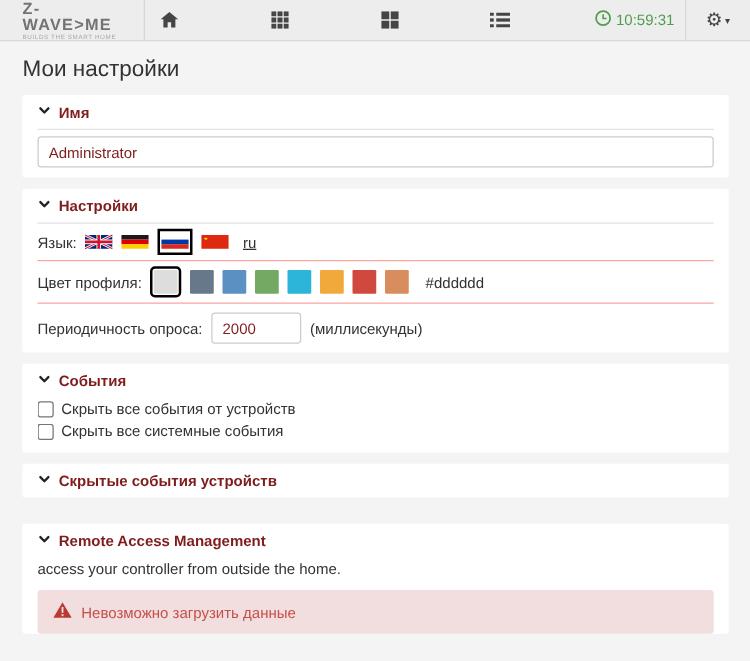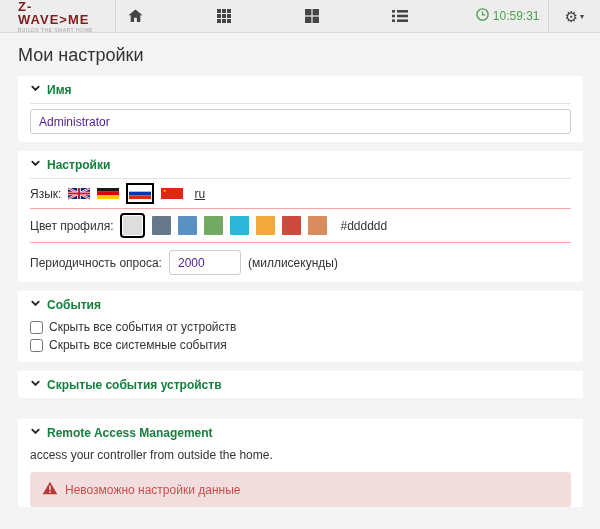--- a/index.html
+++ b/index.html
@@ -18,21 +18,21 @@
     border-bottom: 1px solid #d9d9d9;
     display: flex;
     align-items: stretch;
   }
   .brand {
     display: flex; flex-direction: column; justify-content: center;
     padding: 0 16px 0 18px;
     border-right: 1px solid #d8d8d8;
     cursor: pointer;
   }
-  .brand-text { font-size: 13px; font-weight: bold; color: #7f1d1d; letter-spacing: 1px; line-height: 13px; }
+  .brand-text { font-size: 13px; font-weight: bold; color: #737373; letter-spacing: 1px; line-height: 13px; }
   .brand-tag { font-size: 5px; color: #a8a8a8; letter-spacing: 0.5px; text-transform: uppercase; margin-top: 1px; }
   .nav-icons { display: flex; align-items: center; gap: 48px; }
   .nav-icn {
     display: flex; align-items: center; justify-content: center;
     width: 40px; height: 33px; cursor: pointer;
   }
   .nav-icn svg { display: block; }
   .time-badge {
     display: flex; align-items: center; gap: 4px;
     color: #4f9e4f; font-size: 12px; padding: 0 8px;
@@ -53,35 +53,35 @@
 
   .panel {
     background: #fff;
     border-radius: 2px;
     padding: 0 12px;
     margin-bottom: 9px;
   }
   .panel-hd {
     display: flex; align-items: center; gap: 6px;
     padding: 7px 0 6px 0;
-    font-weight: bold; font-size: 12px; color: #15803d;
+    font-weight: bold; font-size: 12px; color: #7f1d1d;
     cursor: pointer;
   }
   .panel-hd.hd-border { border-bottom: 1px solid #e2e2e2; }
   .chev { flex: 0 0 auto; }
 
   .row { display: flex; align-items: center; gap: 7px; padding: 7px 0; }
   .row + .row { border-top: 1px solid #fca5a5; }
   .row-label { color: #333; }
 
   .text-input {
     border: 1px solid #ccc; border-radius: 3px;
     height: 25px; padding: 3px 8px;
     font-family: "Liberation Sans", sans-serif;
-    font-size: 12px; color: #4c1d95;
+    font-size: 12px; color: #7f1d1d;
     outline: none;
   }
   .input-full { width: 100%; display: block; }
   .input-small { width: 72px; }
   .body-pad { padding: 5px 0 8px 0; }
 
   
   .flag { width: 22px; height: 15px; display: inline-block; cursor: pointer; }
   .flag svg { display: block; width: 100%; height: 100%; }
   .flag.selected { outline: 2px solid #000; outline-offset: 1px; margin: 0 3px; }
@@ -320,17 +320,17 @@
     </div>
     <p class="desc">access your controller from outside the home.</p>
     <div class="alert">
       <span>
         <svg width="16" height="14" viewBox="0 0 16 14">
           <path d="M8 0.8 L15.3 13.2 H0.7 Z" fill="#b83b33"></path>
           <rect x="7.25" y="4.6" width="1.5" height="4.6" fill="#f2dede"></rect>
           <rect x="7.25" y="10.3" width="1.5" height="1.6" fill="#f2dede"></rect>
         </svg>
       </span>
-      <span>Невозможно настройки данные</span>
+      <span>Невозможно загрузить данные</span>
     </div>
   </div>
 
 </div>
 
 </body></html>

